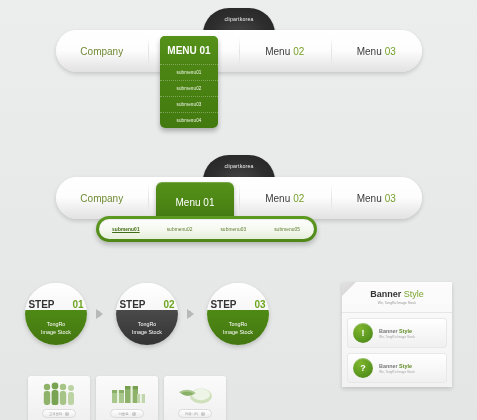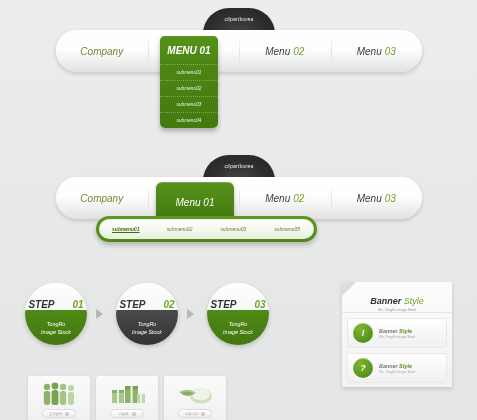--- a/index.html
+++ b/index.html
@@ -2,21 +2,21 @@
 <html><head>
 <meta charset="utf-8">
 <style>
   html,body{margin:0;padding:0;}
   body{
     width:477px;height:420px;
     background:linear-gradient(180deg,#eceded 0%,#e8e9e9 45%,#e4e5e5 100%);
     font-family:"Liberation Sans",sans-serif;
     overflow:hidden;position:relative;
   }
-  .stage{position:relative;width:477px;height:380px;font-style:italic;}
+  .stage{position:relative;width:477px;height:380px;}
 
   
   .tabcap{
     position:absolute;width:72px;height:26px;
     background:radial-gradient(ellipse at 50% 110%, #4a4a4a 0%, #2e2e2e 55%, #232323 100%);
     border-radius:36px 36px 0 0;
     display:flex;align-items:flex-start;justify-content:center;
     box-shadow:0 1px 2px rgba(0,0,0,.25);
   }
   .tabcap span{
@@ -130,21 +130,21 @@
     background:linear-gradient(180deg,#fcfcfc 0%,#f2f2f2 100%);
     box-shadow:0 2px 4px rgba(0,0,0,.15);
   }
   .fold{
     position:absolute;top:0;left:0;width:14px;height:14px;
     background:linear-gradient(135deg,#e2e2e2 0%,#d2d2d2 100%);
     clip-path:polygon(0 100%,100% 0,0 0);
   }
   .banner-head{
     height:30px;display:flex;flex-direction:column;
-    align-items:center;justify-content:flex-end;border-bottom:1px solid #e6e6e6;
+    align-items:center;justify-content:center;border-bottom:1px solid #e6e6e6;
   }
   .bh-title{font-size:9px;font-weight:bold;color:#333;}
   .bh-title .g{color:#7aa52c;font-weight:normal;}
   .bh-sub{font-size:3.4px;color:#9a9a9a;margin-top:2px;}
   .banner-row{
     margin:5px 5px 0 5px;height:30px;border-radius:3px;
     background:linear-gradient(180deg,#ffffff 0%,#f0f0f0 100%);
     border:1px solid #e8e8e8;display:flex;align-items:center;padding:0 5px;
     box-sizing:border-box;cursor:pointer;
   }

